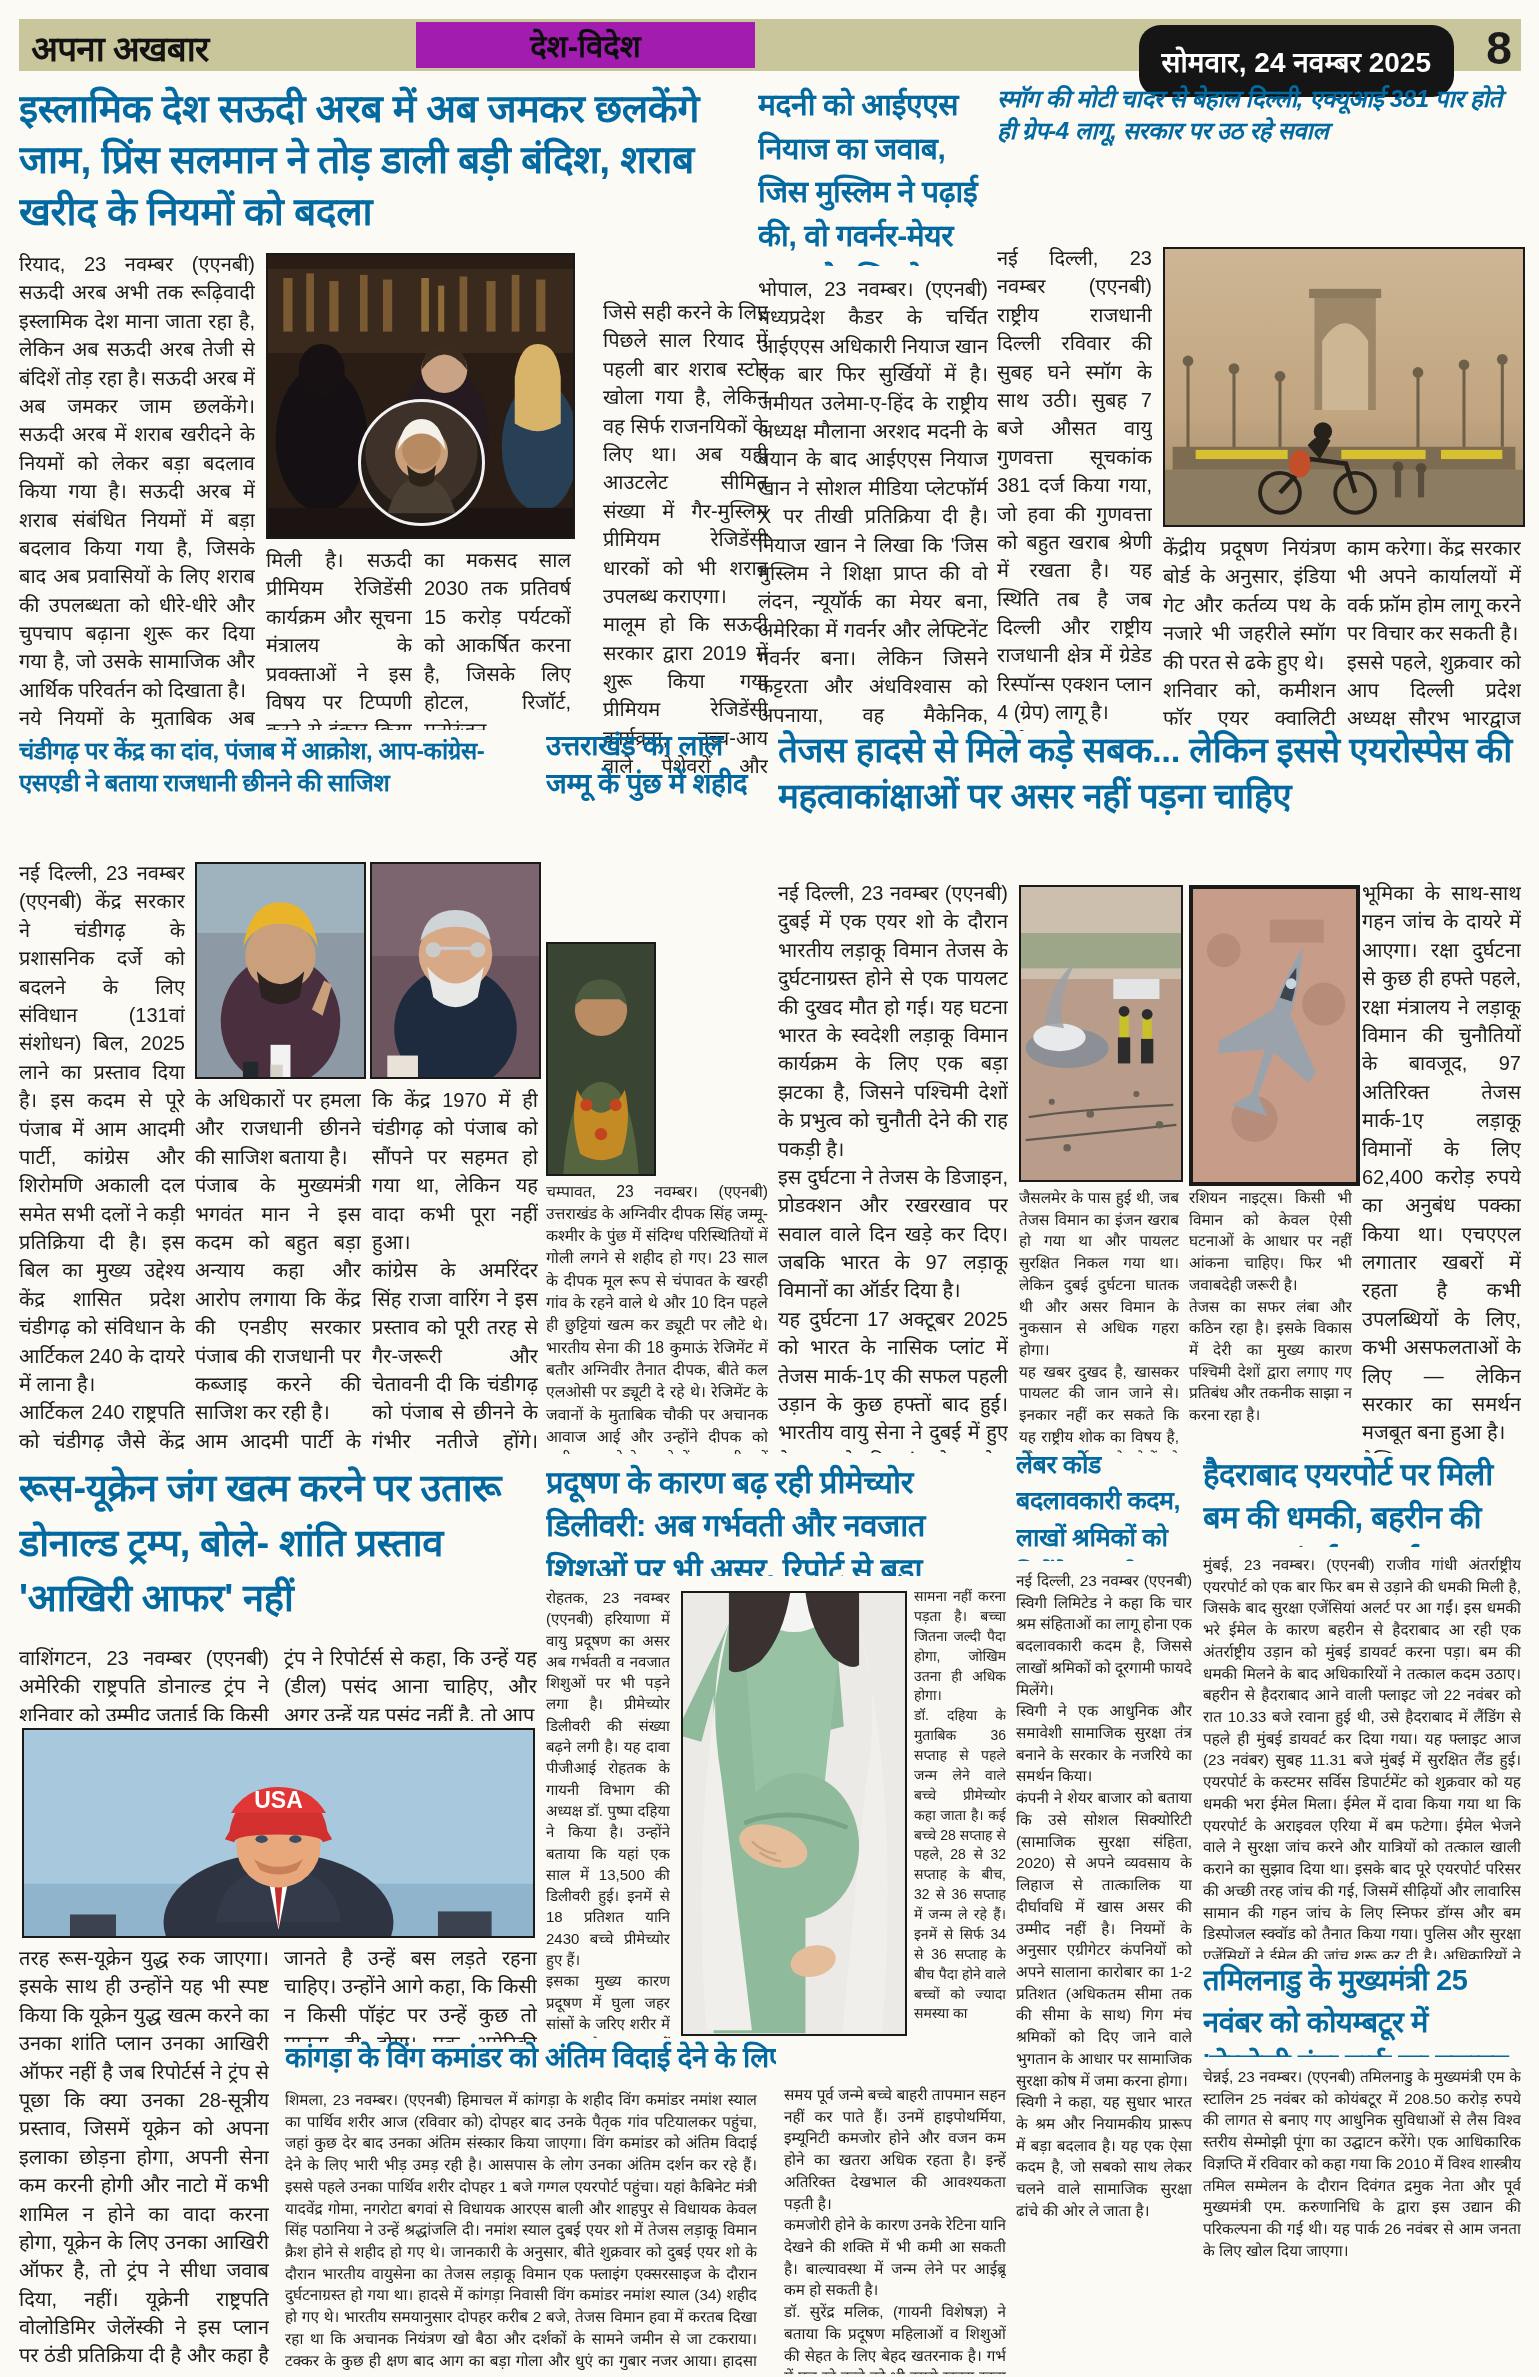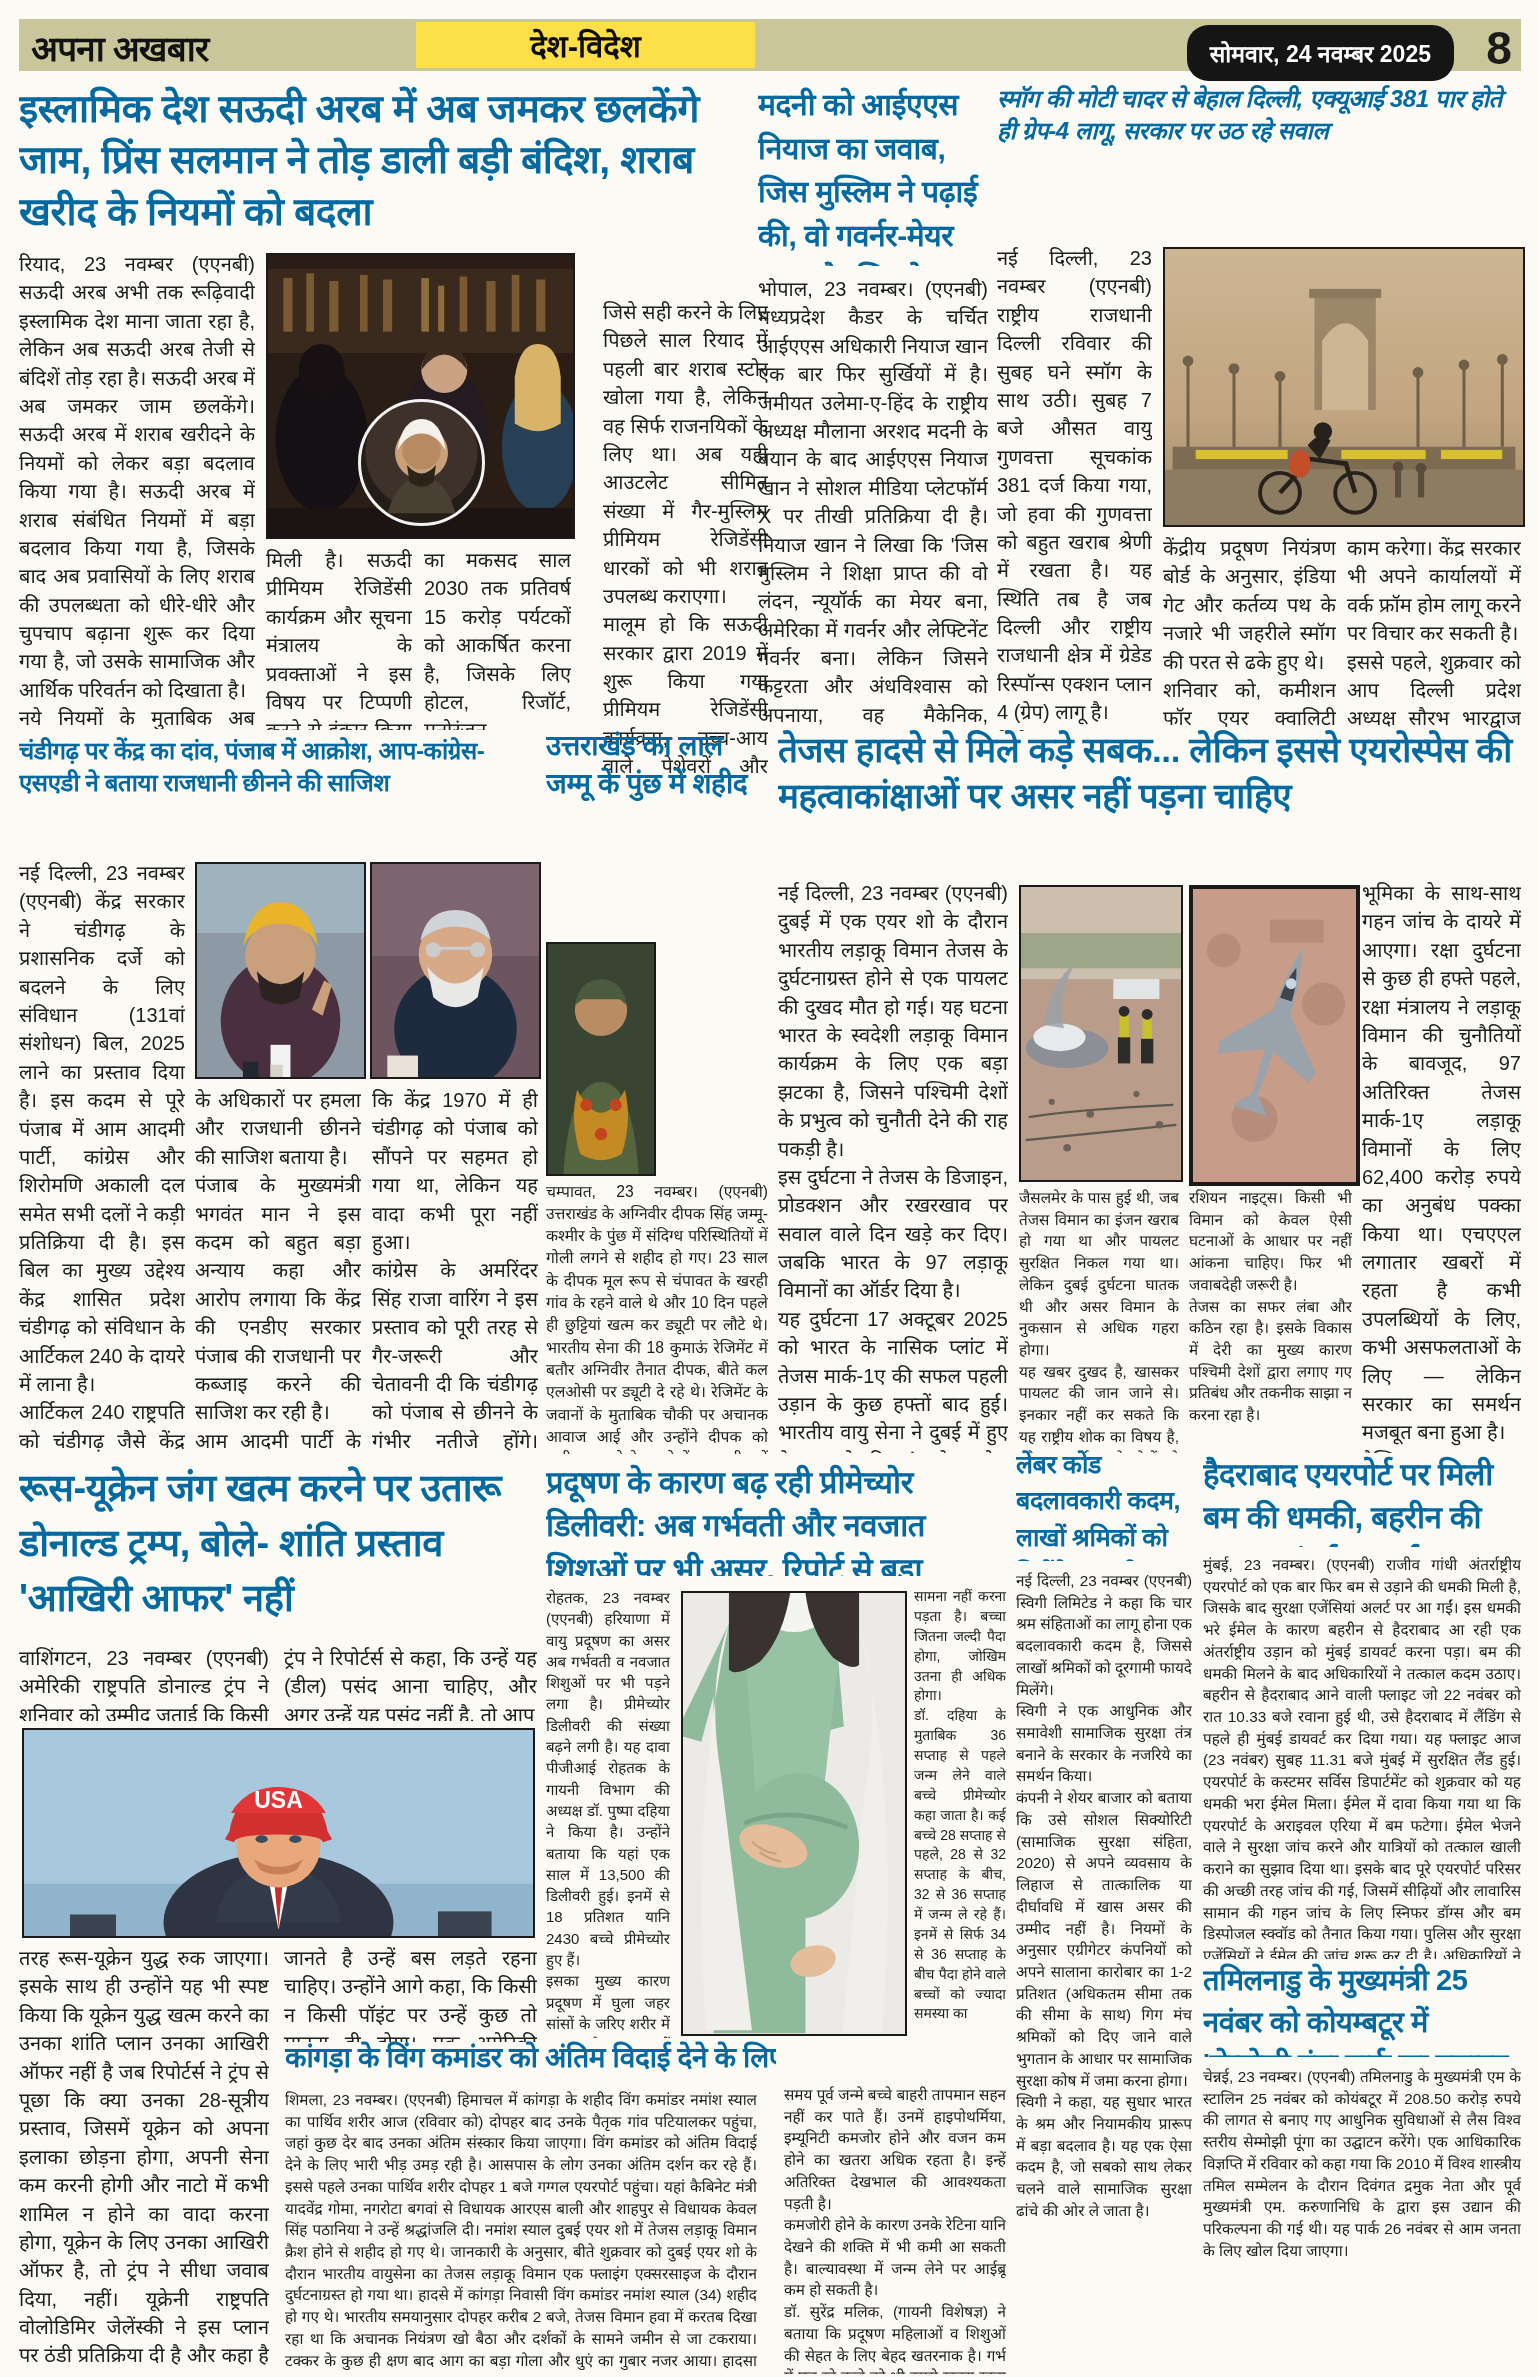--- a/index.html
+++ b/index.html
@@ -6,24 +6,24 @@
   #page{position:relative;width:1540px;height:2377px;background:#fbfaf5;overflow:hidden;
         font-family:"Liberation Sans","DejaVu Sans",sans-serif;}
   .art{position:absolute;}
   .hl{font-weight:900;color:#0369a1;line-height:1.32;letter-spacing:-0.4px;overflow:hidden;}
   .bd{font-size:20px;line-height:1.42;text-align:justify;color:#1d1d1d;overflow:hidden;white-space:pre-line;position:absolute;}
   .ph{position:absolute;border:2.3px solid #1a1a1a;overflow:hidden;background:#777;}
   .ph svg{display:block;width:100%;height:100%;}
   
   #masthead{position:absolute;left:19px;top:19px;width:1502px;height:52px;background:#c9c69b;}
   #logo{position:absolute;left:12.3px;top:4.6px;font-size:35px;font-weight:900;color:#121212;letter-spacing:-0.8px;}
-  #sectionbox{position:absolute;left:397px;top:3.1px;width:339px;height:46px;background:#fde047;
+  #sectionbox{position:absolute;left:397px;top:3.1px;width:339px;height:46px;background:#a21caf;
       display:flex;align-items:center;justify-content:center;font-size:31px;font-weight:900;color:#0d0d0d;}
   #datepill{position:absolute;right:67px;top:6.1px;height:40px;background:#151515;border-radius:21.5px;
-      display:flex;align-items:center;padding:8px 23px;color:#fff;font-size:23px;font-weight:800;}
+      display:flex;align-items:center;padding:16px 23px;color:#fff;font-size:28px;font-weight:800;}
   #pagenum{position:absolute;right:9.2px;top:1.5px;font-size:46px;font-weight:900;color:#1b1b1b;}
   
   #a-saudi{left:19px;top:83px;width:729px;height:648px;}
   #a-saudi .hl{font-size:39px;height:160px;}
   #a-madani{left:758px;top:83px;width:230px;height:648px;}
   #a-madani .hl{font-size:30px;height:183px;line-height:1.45;}
   #a-smog{left:997px;top:83px;width:524px;height:648px;}
   #a-smog .hl{font-size:24px;height:153px;font-style:italic;}
   #a-chd{left:19px;top:735px;width:518px;height:719px;}
   #a-chd .hl{font-size:24px;height:115px;}

